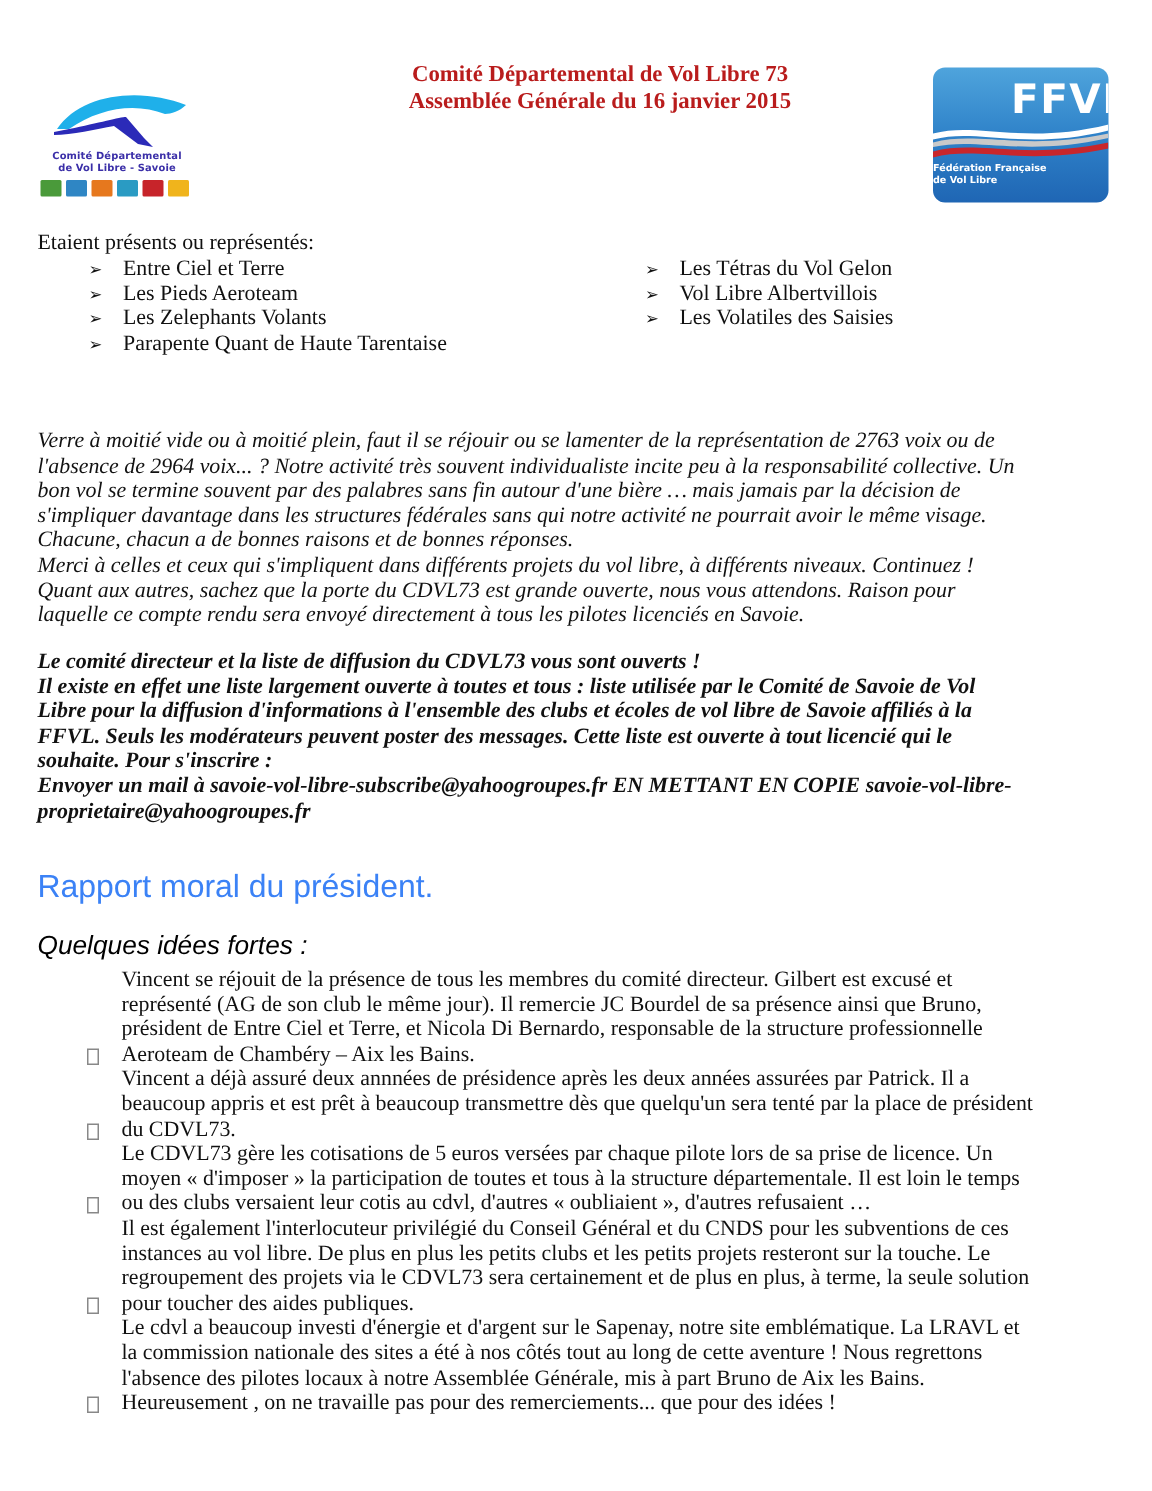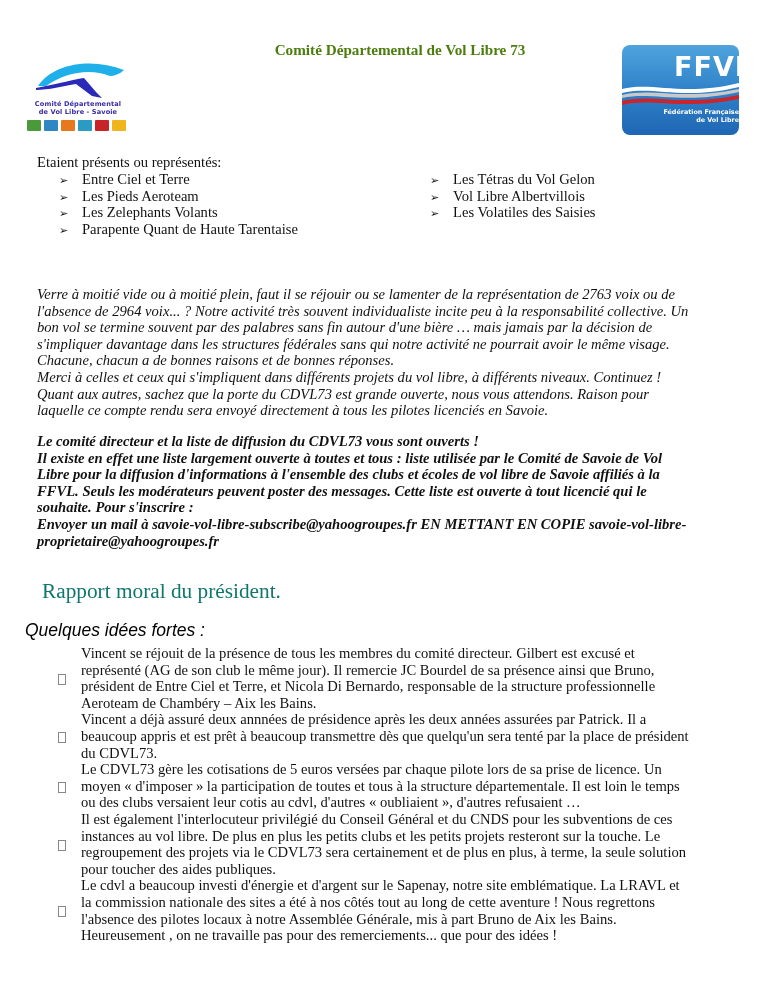--- a/index.html
+++ b/index.html
@@ -19,65 +19,64 @@
     .logo-left .cd-text {
       position: absolute; left: 0; top: 44px; width: 108px; text-align: center;
       font-family: "DejaVu Sans", sans-serif; font-weight: bold; color: #3b2fa8;
       font-size: 6.6px; line-height: 8px; letter-spacing: 0.1px;
     }
     .logo-left .icons { position: absolute; left: 3px; top: 64px; display: flex; gap: 3px; }
     .logo-left .icons span { width: 14px; height: 11px; display: block; border-radius: 1px; }
 
     .title-block {
       position: absolute; left: 200px; top: 41px; width: 400px; text-align: center;
-      color: #4d7c0f; font-weight: bold; font-size: 15.2px; line-height: 18px;
+      color: #b91c1c; font-weight: bold; font-size: 15.2px; line-height: 18px;
     }
 
     .logo-right {
       position: absolute; left: 622px; top: 45px; width: 117px; height: 90px;
       border-radius: 8px; overflow: hidden;
       background: linear-gradient(180deg, #4fa4dc 0%, #2f82c9 50%, #1f66b4 100%);
     }
     .logo-right .ffvl {
       position: absolute; left: 0; top: 7px; width: 137px; text-align: center;
       font-family: "DejaVu Sans", sans-serif; font-weight: bold; color: #fff;
       font-size: 27px; letter-spacing: 1px; line-height: 30px; padding-left: 46px;
     }
     .logo-right .fed {
-      position: absolute; left: 0; top: 63px; width: 117px; text-align: right;
+      position: absolute; left: 0; top: 63px; width: 117px; text-align: left;
       font-family: "DejaVu Sans", sans-serif; color: #fff; font-size: 6.4px; line-height: 8px; font-weight: bold;
     }
 
     
-    .text { position: absolute; left: 25px; width: 720px; white-space: pre-line; margin-left: 12px; }
+    .text { position: absolute; left: 25px; width: 720px; white-space: pre-line; }
     .att-intro { top: 154px; }
     .club-list-left { position: absolute; left: 59px; top: 171px; }
     .club-list-right { position: absolute; left: 430px; top: 171px; }
     .club { display: flex; align-items: baseline; height: 16.6px; }
     .club .arrow { width: 23px; font-family: "DejaVu Sans", sans-serif; font-size: 11px; }
     .quorum { top: 237px; }
 
     .italic-block { top: 286px; font-style: italic; }
     .bold-block { top: 433px; font-style: italic; font-weight: bold; }
 
     .h1 {
       position: absolute; left: 25px; top: 579px;
-      font-family: Liberation Serif, serif; font-size: 21.3px; font-weight: normal; color: #0f766e;
+      font-family: Liberation Sans, sans-serif; font-size: 21.3px; font-weight: normal; color: #3b82f6;
       line-height: 24px;
-      margin-left: 17px;
     }
     .h2 {
       position: absolute; left: 25px; top: 620px;
       font-family: "Liberation Sans", "DejaVu Sans", sans-serif; font-size: 17.5px; font-style: italic; color: #000;
       line-height: 20px;
       text-align: center;
     }
 
     .bullets { position: absolute; left: 56px; top: 645px; width: 680px; }
-    .bullet { display: flex; align-items: center; }
+    .bullet { display: flex; align-items: flex-end; }
     .bullet .box {
       width: 25px; flex: 0 0 25px; position: relative; height: 16.6px;
     }
     .bullet .box::before {
       content: ""; position: absolute; left: 2px; top: 4px; width: 6px; height: 9px;
       border: 1px solid #888;
     }
     .bullet .btext { flex: 1; white-space: pre-line; }
   </style>
 </head>
@@ -99,20 +98,21 @@
       <span style="background:#2f86c4"></span>
       <span style="background:#e6781e"></span>
       <span style="background:#2a9bc3"></span>
       <span style="background:#c7242a"></span>
       <span style="background:#f0b41c"></span>
     </div>
   </div>
 
   <div class="title-block">
     <div>Comité Départemental de Vol Libre 73</div>
+    <div>Assemblée Générale du 16 janvier 2015</div>
   </div>
 
   <div class="logo-right">
     <div class="ffvl">FFVL</div>
     <svg width="117" height="40" viewBox="0 0 117 40" style="position:absolute;left:0;top:34px;">
       <path d="M0 10 C 30 2, 60 18, 117 4 L 117 8 C 60 22, 30 6, 0 14 Z" fill="#ffffff"></path>
       <path d="M0 16 C 30 8, 60 22, 117 10 L 117 13 C 60 26, 30 12, 0 19 Z" fill="#c9c9c9"></path>
       <path d="M0 22 C 30 14, 60 28, 117 16 L 117 20 C 60 32, 30 18, 0 26 Z" fill="#c8262c"></path>
     </svg>
     <div class="fed">

